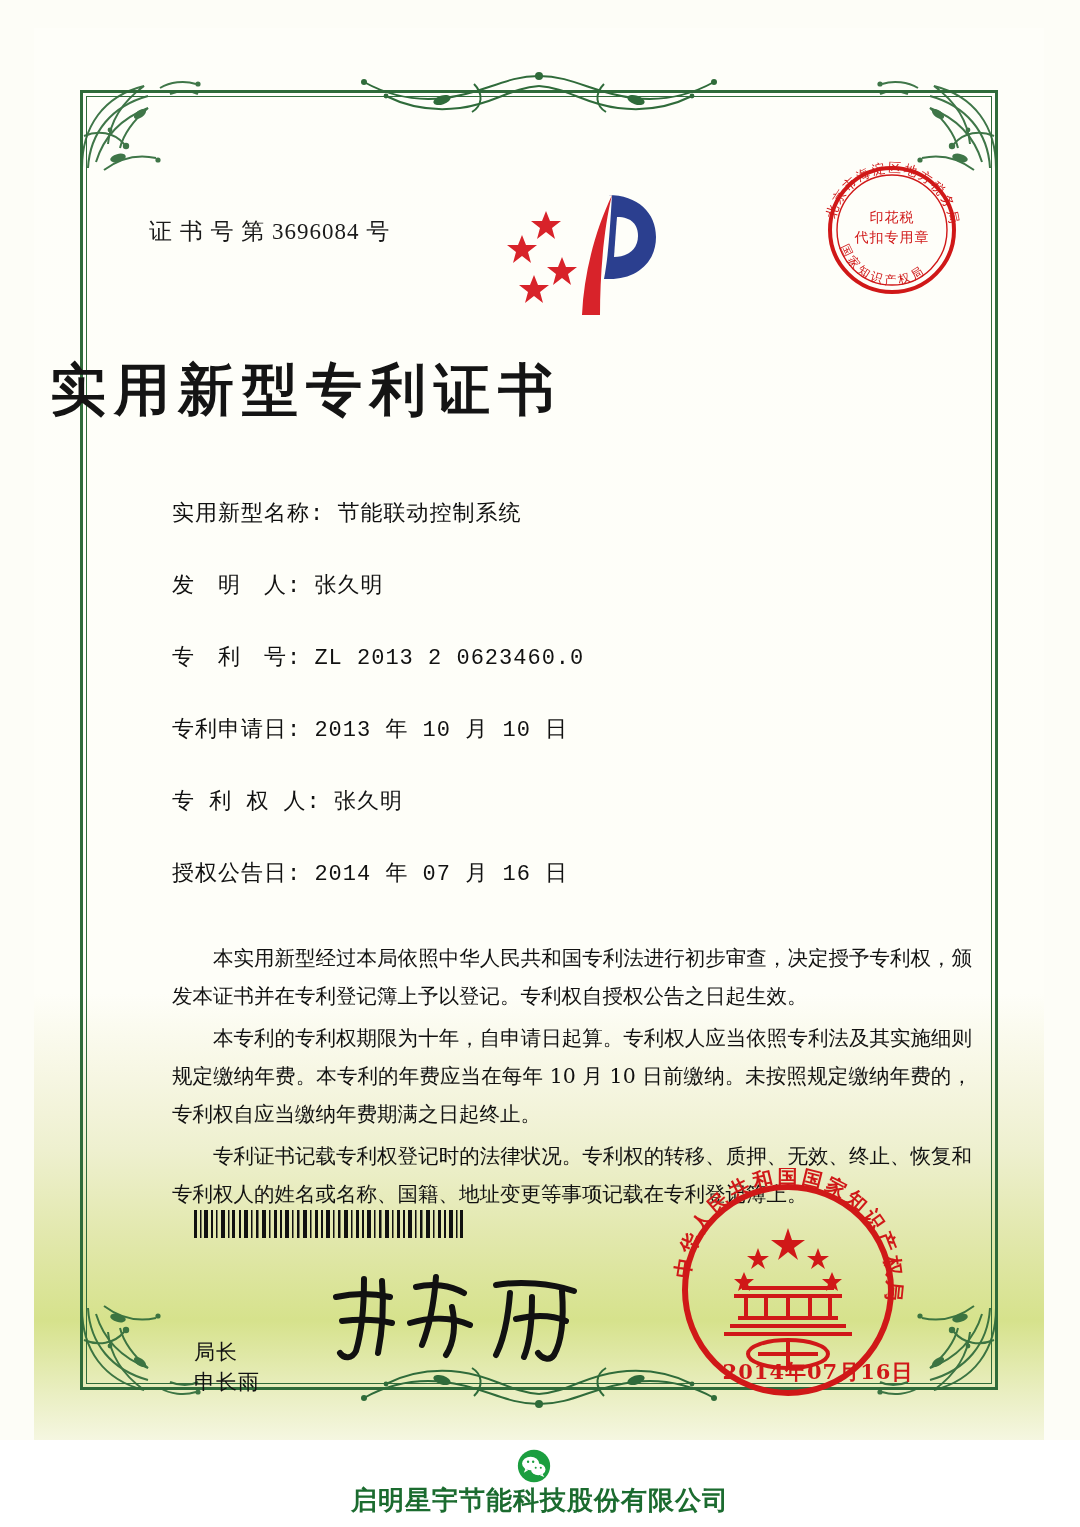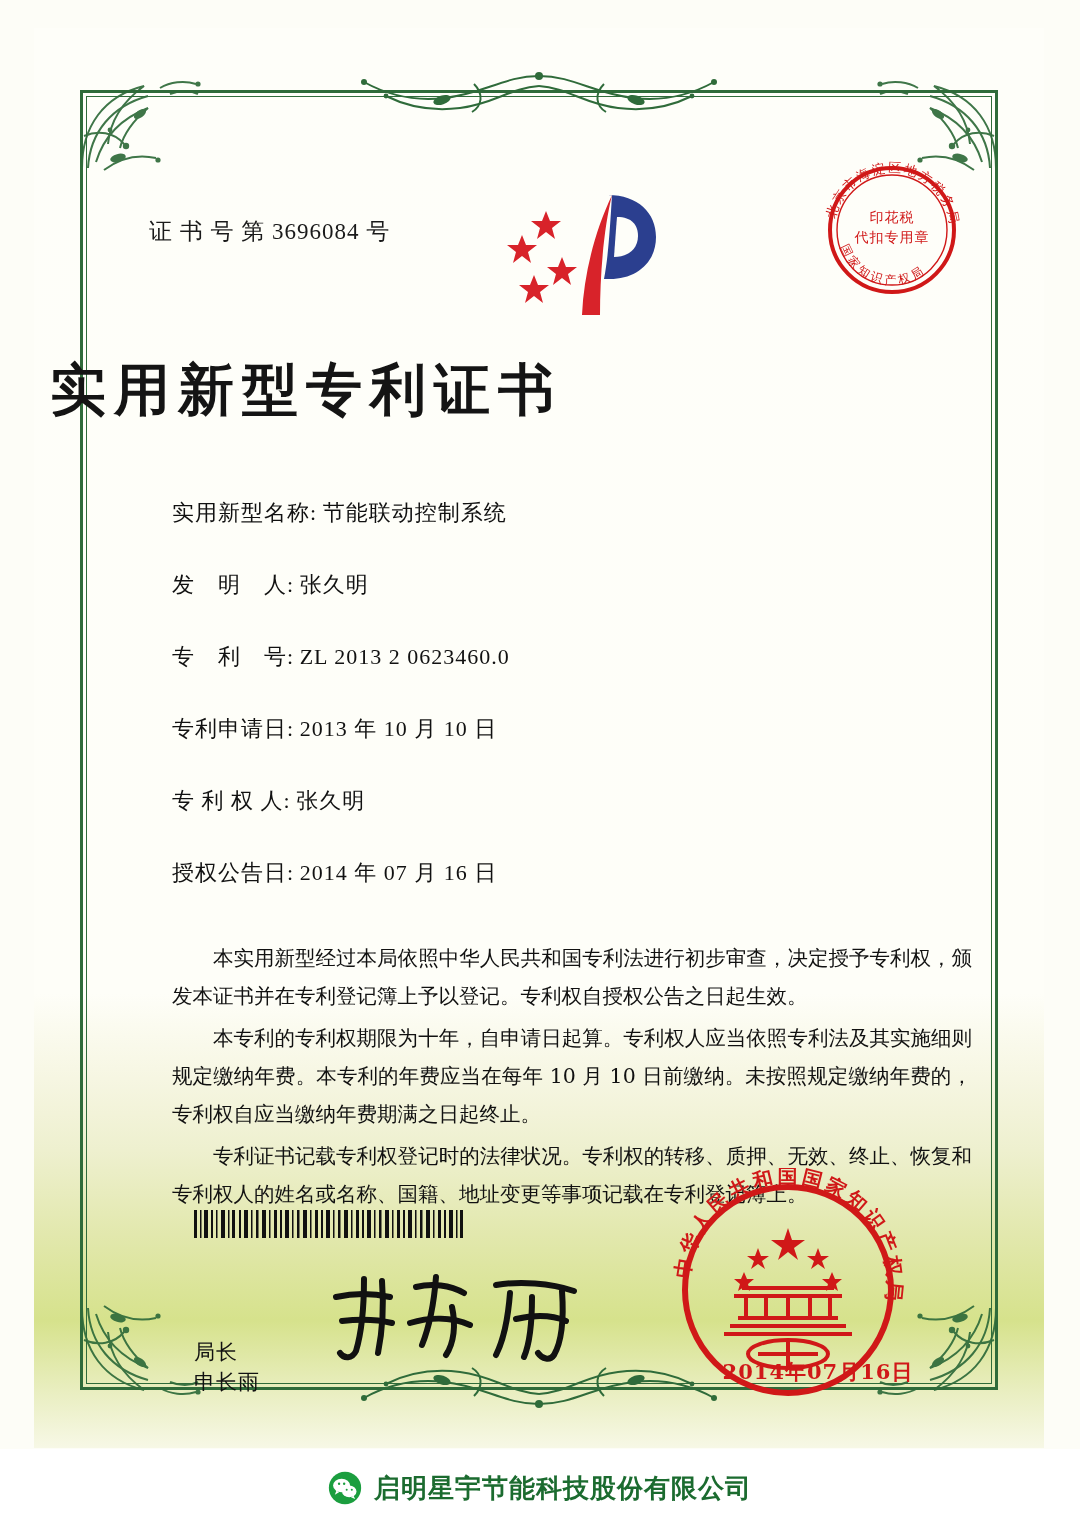--- a/index.html
+++ b/index.html
@@ -136,21 +136,21 @@
     position: absolute;
     left: 138px;
     top: 470px;
     width: 800px;
   }
   .field-row {
     font-size: 22px;
     color: #111;
     margin-bottom: 42px;
     white-space: nowrap;
-    font-family: Liberation Serif, serif;
+    font-family: Liberation Mono, monospace;
   }
   .field-row .lbl { letter-spacing: 1px; }
   .field-row .val { letter-spacing: 1px; }
 
   
   .body-text {
     position: absolute;
     left: 138px;
     top: 910px;
     width: 800px;
@@ -226,25 +226,26 @@
     font-size: 19px;
     color: #1d1d1d;
   }
 
   
   .wechat-bar {
     position: absolute;
     left: 0;
     bottom: 0;
     width: 1080px;
-    height: 78px;
+    height: 87px;
     background: #ffffff;
     display: flex;
     align-items: center;
     justify-content: center;
+    flex-direction: column;
   }
   .wechat-icon {
     width: 34px;
     height: 34px;
     margin-right: 12px;
   }
   .wechat-icon svg { width:100%; height:100%; display:block;}
   .wechat-text {
     font-family: "DejaVu Serif", serif;
     font-size: 26px;

